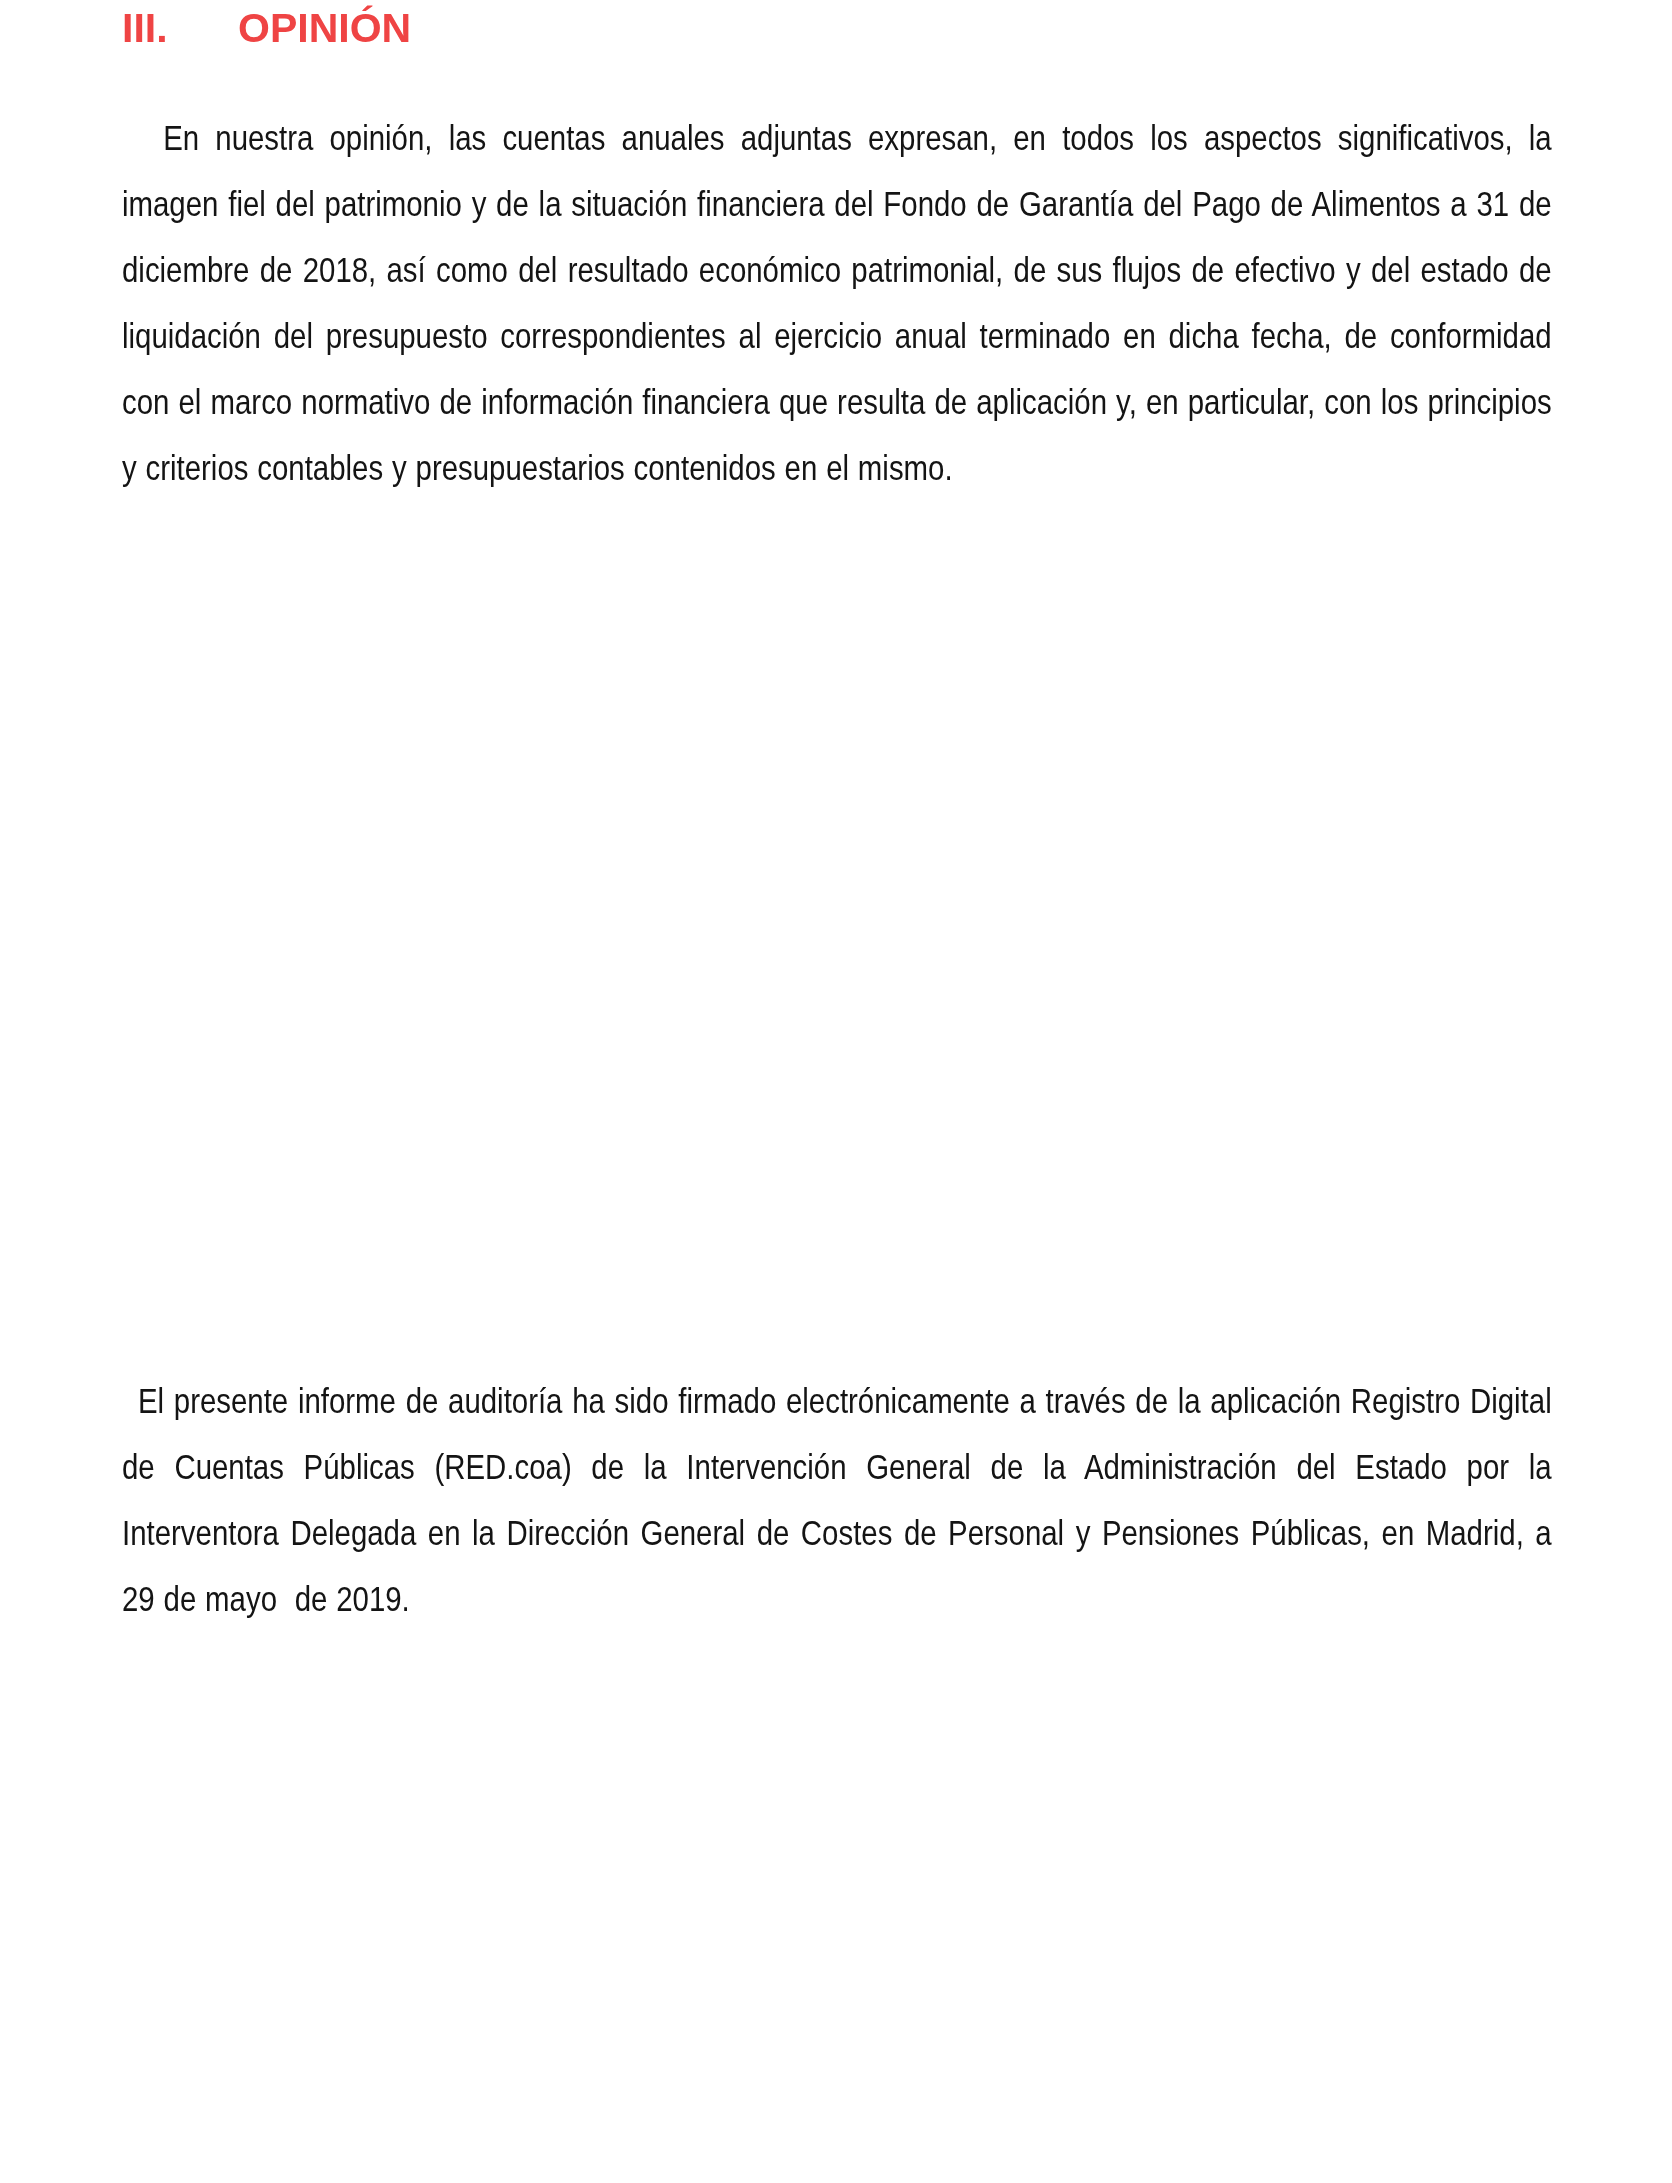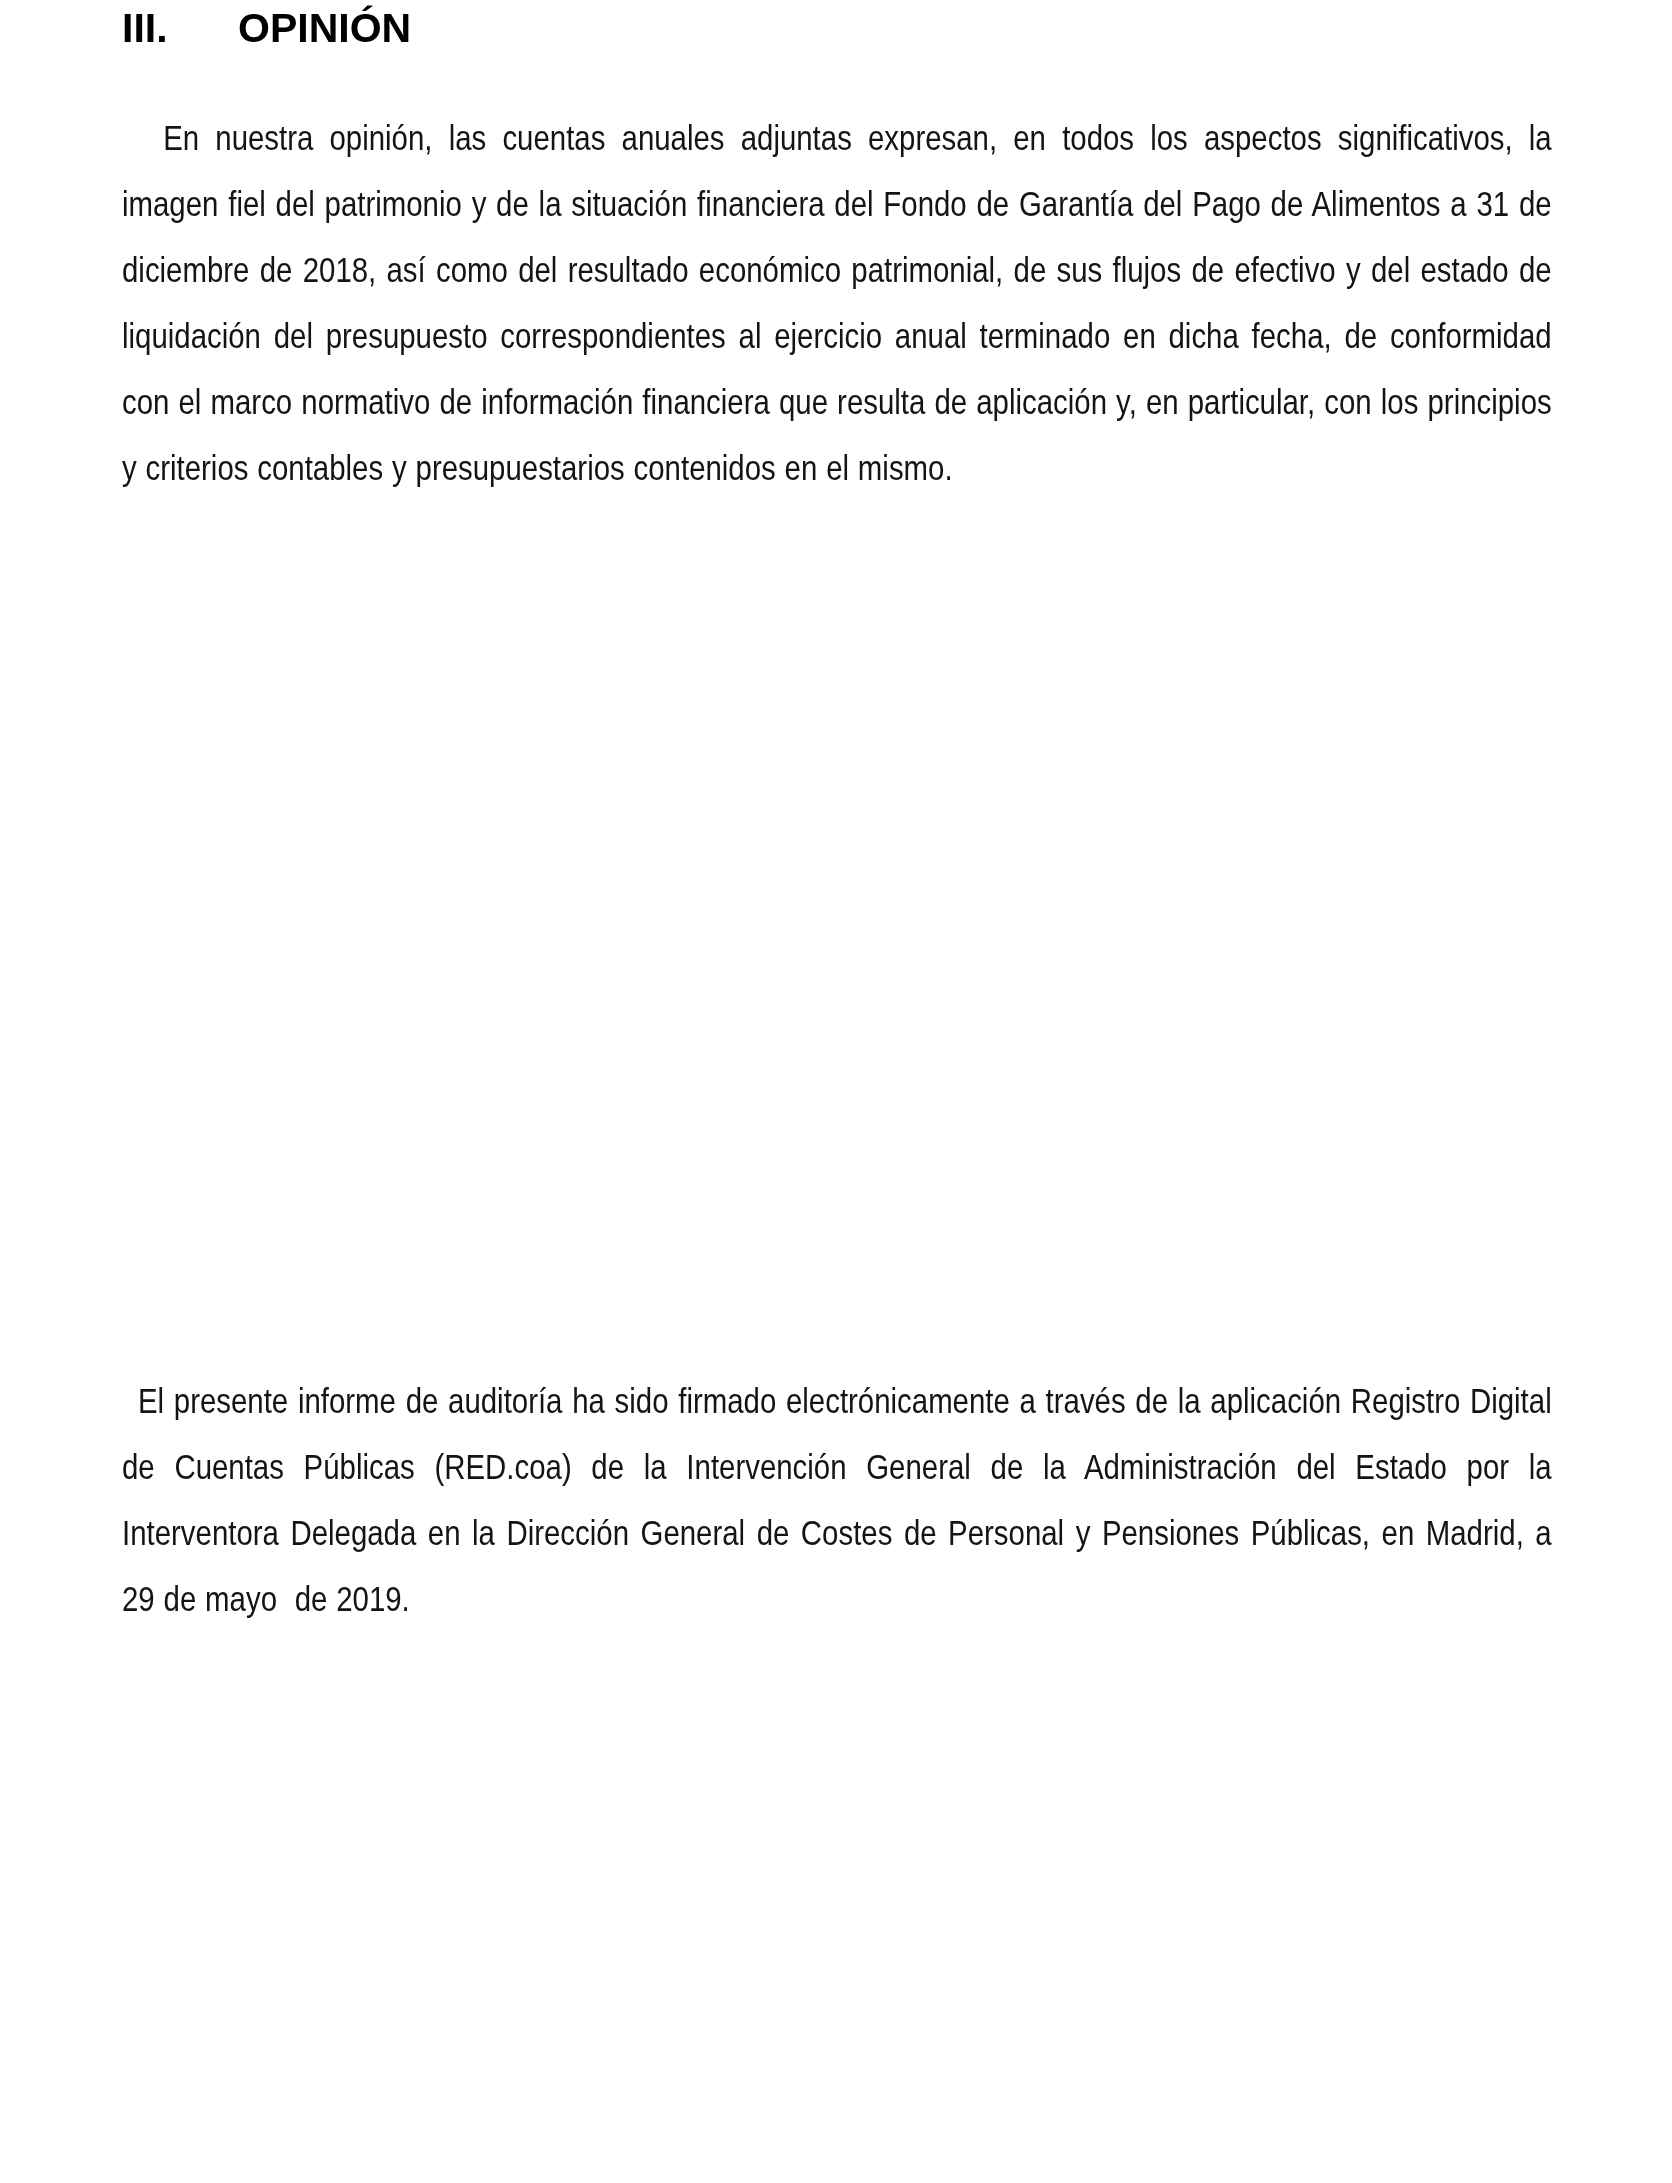--- a/index.html
+++ b/index.html
@@ -19,21 +19,21 @@
   .heading {
     position: absolute;
     left: 122px;
     top: 3.1px;
     margin: 0;
     display: flex;
     align-items: baseline;
     font-size: 41px;
     font-weight: 700;
     line-height: 50px;
-    color: #000000;
+    color: #ef4444;
   }
   .heading-num {
     display: inline-block;
     width: 116px;
   }
   .para {
     position: absolute;
     left: 122px;
   }
   .para-opinion { top: 105px; }

